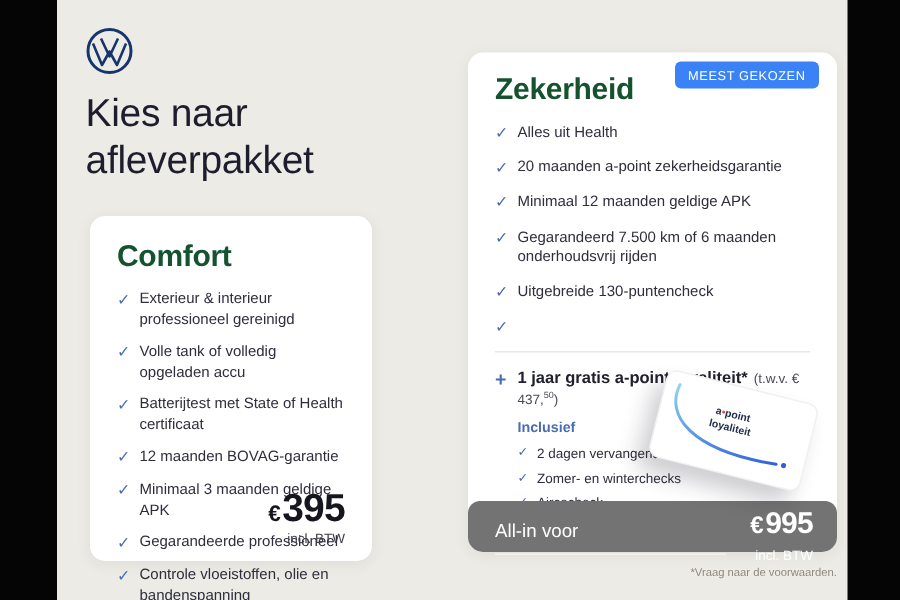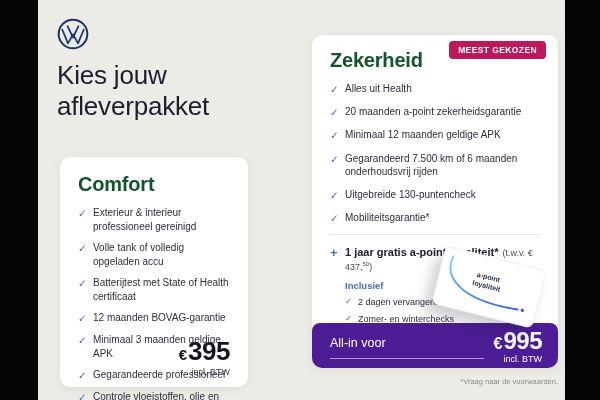--- a/index.html
+++ b/index.html
@@ -7,81 +7,81 @@
   body { background:#050505; font-family:"Liberation Sans", sans-serif; position:relative; }
 
   .stage { position:absolute; left:38px; top:0; width:527px; height:400px; background:#ecebe5; }
 
   
   .vw-logo { position:absolute; left:19px; top:18px; width:32px; height:32px; }
   .page-title { position:absolute; left:19px; top:60px; font-size:26px; line-height:1.2; font-weight:500; color:#1d1d2d; letter-spacing:-0.2px; }
 
   
   .card { position:absolute; background:#ffffff; border-radius:10px; box-shadow:0 2px 10px rgba(40,40,60,0.07); }
-  .card-comfort { left:22px; top:157px; width:188px; height:230px; padding:16px 18px; }
+  .card-comfort { left:22px; top:144px; width:188px; height:230px; padding:16px 18px; }
   .card-zekerheid { left:274px; top:35px; width:246px; height:333px; padding:14px 18px; }
 
   .card-title { font-size:20px; font-weight:700; color:#14532d; letter-spacing:-0.2px; margin-bottom:10px; }
 
   .check-list .li { display:flex; align-items:flex-start; margin-bottom:8px; }
   .check { width:15px; flex:0 0 15px; color:#4a6cb3; font-size:10.5px; line-height:1.35; }
   .li-text { font-size:10px; line-height:1.35; color:#2e2e3c; font-weight:500; }
   .card-zekerheid .check-list .li { margin-bottom:9px; }
 
   
   .price-block { position:absolute; right:18px; bottom:10px; text-align:right; color:#16161f; }
   .euro { font-size:15px; font-weight:700; margin-right:1px; }
   .amount { font-size:26px; font-weight:700; letter-spacing:-0.5px; }
   .vat { font-size:9px; font-weight:500; color:#3c3c48; margin-top:0px; }
 
   
-  .badge { position:absolute; top:6px; right:12px; background:#be185d; color:#ffffff; font-size:8.5px; font-weight:700; letter-spacing:0.4px; padding:4px 9px; border-radius:4px; }
+  .badge { position:absolute; top:6px; right:12px; background:#3b82f6; color:#ffffff; font-size:8.5px; font-weight:400; letter-spacing:0.4px; padding:4px 9px; border-radius:4px; }
   .divider { border-top:1px solid #e6e6ec; margin:4px 0 11px 0; }
 
   .loyalty-head { display:flex; align-items:flex-start; margin-bottom:7px; }
   .plus { width:15px; flex:0 0 15px; color:#4a6cb3; font-size:13px; font-weight:700; line-height:1.1; }
   .loyalty-title { font-size:11px; font-weight:700; color:#20202f; line-height:1.25; }
   .loyalty-note { font-size:9px; font-weight:400; color:#4a4a58; margin-left:4px; }
   .loyalty-note sup { font-size:6px; }
   .inclusief { margin-left:15px; color:#4a6cb3; font-size:9.5px; font-weight:600; margin-bottom:5px; }
   .sub-list { margin-left:15px; }
   .sub-list .li { margin-bottom:4px !important; }
   .sub-list .check { flex:0 0 13px; width:13px; font-size:8.5px; }
   .sub-list .li-text { font-size:9px; font-weight:500; }
 
   
   .loyalty-card { position:absolute; left:125px; top:222px; width:104px; height:60px; background:#ffffff; border-radius:7px; transform:rotate(14deg); box-shadow:-6px 10px 14px rgba(30,30,50,0.22); z-index:5; border:1px solid #f0f0f0; }
   .loyalty-card svg { position:absolute; left:0; top:0; }
   .loyalty-card-text { position:absolute; left:34px; top:16px; font-size:7px; font-weight:700; color:#1d2a4a; line-height:1.25; text-align:center; }
   .brand-dot { color:#e4502e; font-size:7px; }
 
   
-  .price-bar { position:absolute; left:0; right:0; bottom:0; height:45px; background:#4c1d95; border-radius:8px 8px 10px 10px; z-index:2; color:#ffffff; }
+  .price-bar { position:absolute; left:0; right:0; bottom:0; height:34px; background:#737373; border-radius:8px 8px 10px 10px; z-index:2; color:#ffffff; }
   .bar-label { position:absolute; left:18px; top:13px; font-size:12.5px; font-weight:500; }
   .bar-price { position:absolute; right:16px; top:4px; }
   .bar-price .euro { font-size:16px; }
-  .bar-price .amount { font-size:24px; }
+  .bar-price .amount { font-size:20px; }
   .bar-rule { position:absolute; left:18px; right:74px; top:35px; height:1px; background:rgba(255,255,255,0.55); }
   .bar-vat { position:absolute; right:16px; top:31px; font-size:9px; font-weight:500; color:#ffffff; }
 
   .footnote { position:absolute; top:377px; right:7px; font-size:7.5px; color:#8f897f; }
 </style>
 </head>
 <body>
 
 <div class="stage">
 
   <svg class="vw-logo" viewBox="0 0 48 48">
     <circle cx="24" cy="24" r="21.5" fill="none" stroke="#16356d" stroke-width="3"></circle>
     <path d="M15.5 11.5 L24 29.5 L32.5 11.5" fill="none" stroke="#16356d" stroke-width="2.6" stroke-linejoin="round"></path>
     <path d="M7.5 16.5 L16.5 38 L24 24.5 L31.5 38 L40.5 16.5" fill="none" stroke="#16356d" stroke-width="2.6" stroke-linejoin="round"></path>
   </svg>
 
   <div class="page-title">
-    <div>Kies jouw</div>
+    <div>Kies naar</div>
     <div>afleverpakket</div>
   </div>
 
   <div class="card card-comfort">
     <div class="card-title">Comfort</div>
     <div class="check-list">
       <div class="li">
           <span class="check">✓</span>
           <span class="li-text">Exterieur &amp; interieur professioneel gereinigd</span>
         </div>
@@ -135,21 +135,20 @@
       <div class="li">
           <span class="check">✓</span>
           <span class="li-text">Gegarandeerd 7.500 km of 6 maanden onderhoudsvrij rijden</span>
         </div>
       <div class="li">
           <span class="check">✓</span>
           <span class="li-text">Uitgebreide 130-puntencheck</span>
         </div>
       <div class="li">
           <span class="check">✓</span>
-          <span class="li-text">Mobiliteitsgarantie*</span>
         </div>
     </div>
 
     <div class="divider"></div>
 
     <div class="loyalty-head">
       <span class="plus">+</span>
       <span class="loyalty-title"><span>1 jaar gratis a-point loyaliteit*</span><span class="loyalty-note"><span>(t.w.v. € 437,</span><sup>50</sup><span>)</span></span></span>
     </div>
     <div class="inclusief">Inclusief</div>

